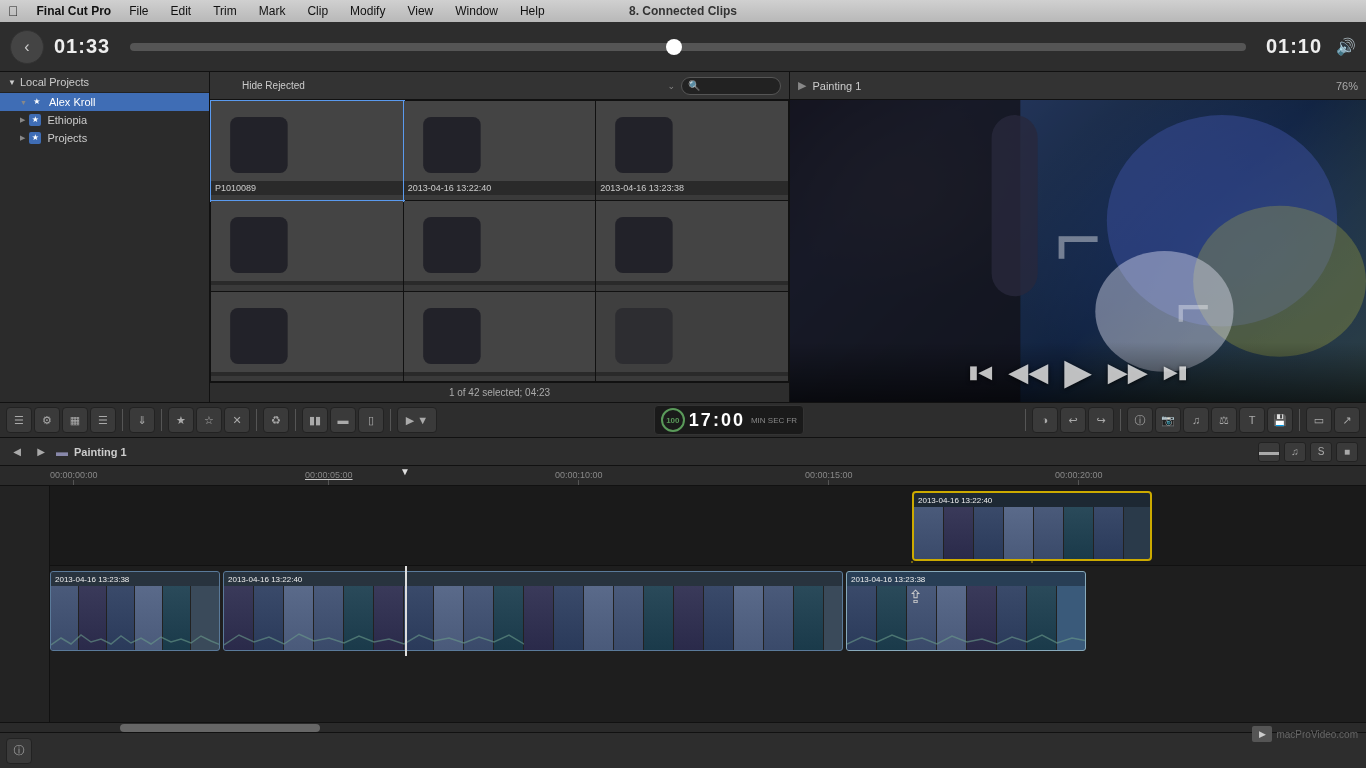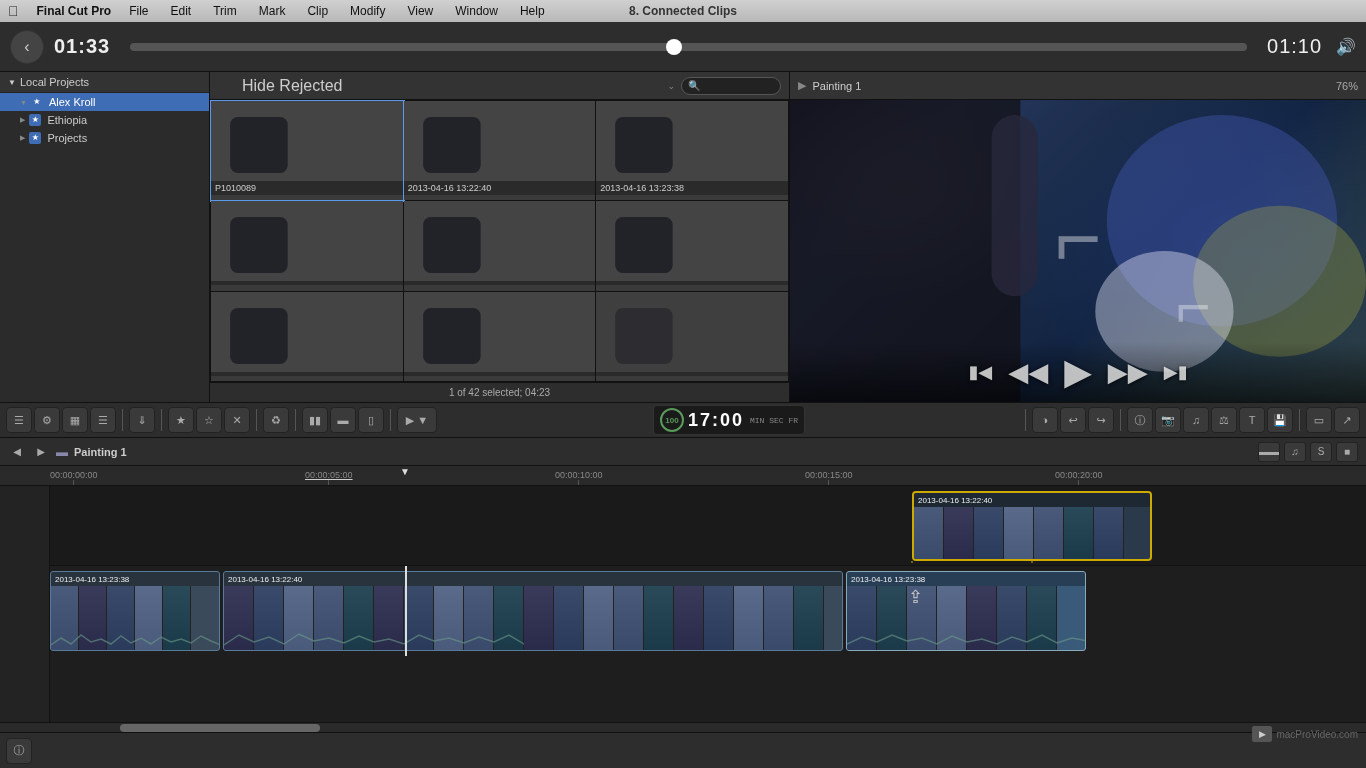--- a/index.html
+++ b/index.html
@@ -89,21 +89,21 @@
       background: white;
       border-radius: 50%;
       position: absolute;
       top: -4px;
       left: 48%;
       cursor: pointer;
     }
     #timecode-right {
       font-size: 20px;
       color: #eee;
-      font-weight: normal;
+      font-weight: bold;
       letter-spacing: 1px;
       margin-left: 10px;
     }
     #volume-btn {
       font-size: 16px;
       color: #aaa;
       cursor: pointer;
       margin-left: 4px;
     }
 
@@ -175,21 +175,21 @@
     }
     #browser-toolbar {
       height: 28px;
       background: #333;
       display: flex;
       align-items: center;
       padding: 0 8px;
       gap: 6px;
       border-bottom: 1px solid #111;
     }
-    #browser-toolbar .browser-label { font-size: 16px; color: #ccc; margin-right: auto; padding-left: 24px; }
+    #browser-toolbar .browser-label { font-size: 10px; color: #ccc; margin-right: auto; padding-left: 24px; }
     #browser-search {
       width: 100px;
       height: 18px;
       background: #222;
       border: 1px solid #555;
       border-radius: 9px;
       padding: 0 6px;
       color: #ccc;
       font-size: 10px;
       outline: none;
@@ -344,21 +344,20 @@
     #center-timecode .tc-digits {
       font-size: 18px;
       color: white;
       font-weight: bold;
       letter-spacing: 2px;
     }
     #center-timecode .tc-sub {
       font-size: 8px; color: #888;
       display: flex; flex-direction: column; justify-content: flex-start;
       margin-left: 2px;
-      font-family: Liberation Mono, monospace;
     }
 
     
     #browser-status {
       height: 20px;
       background: #2d2d2d;
       display: flex;
       align-items: center;
       justify-content: center;
       font-size: 10px;

